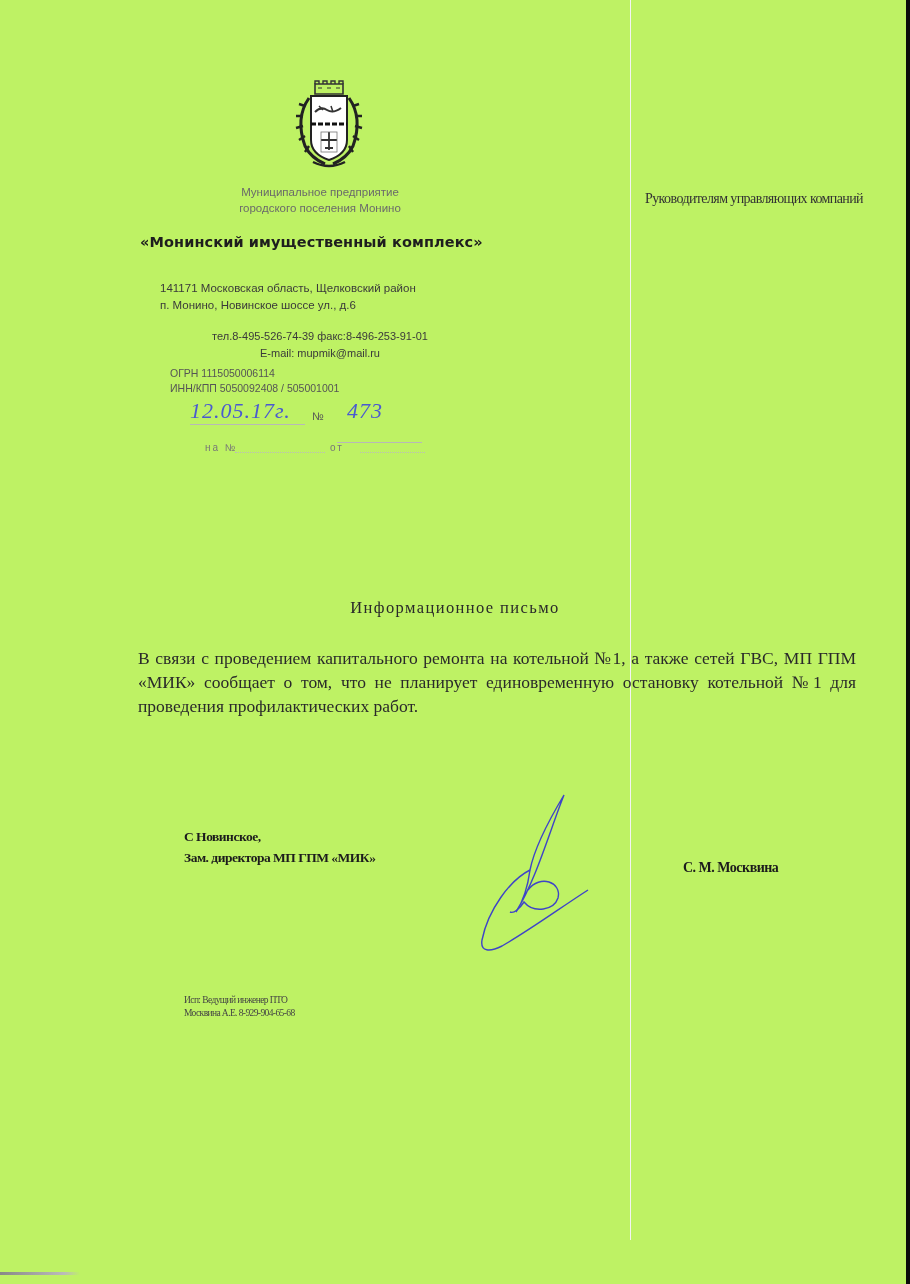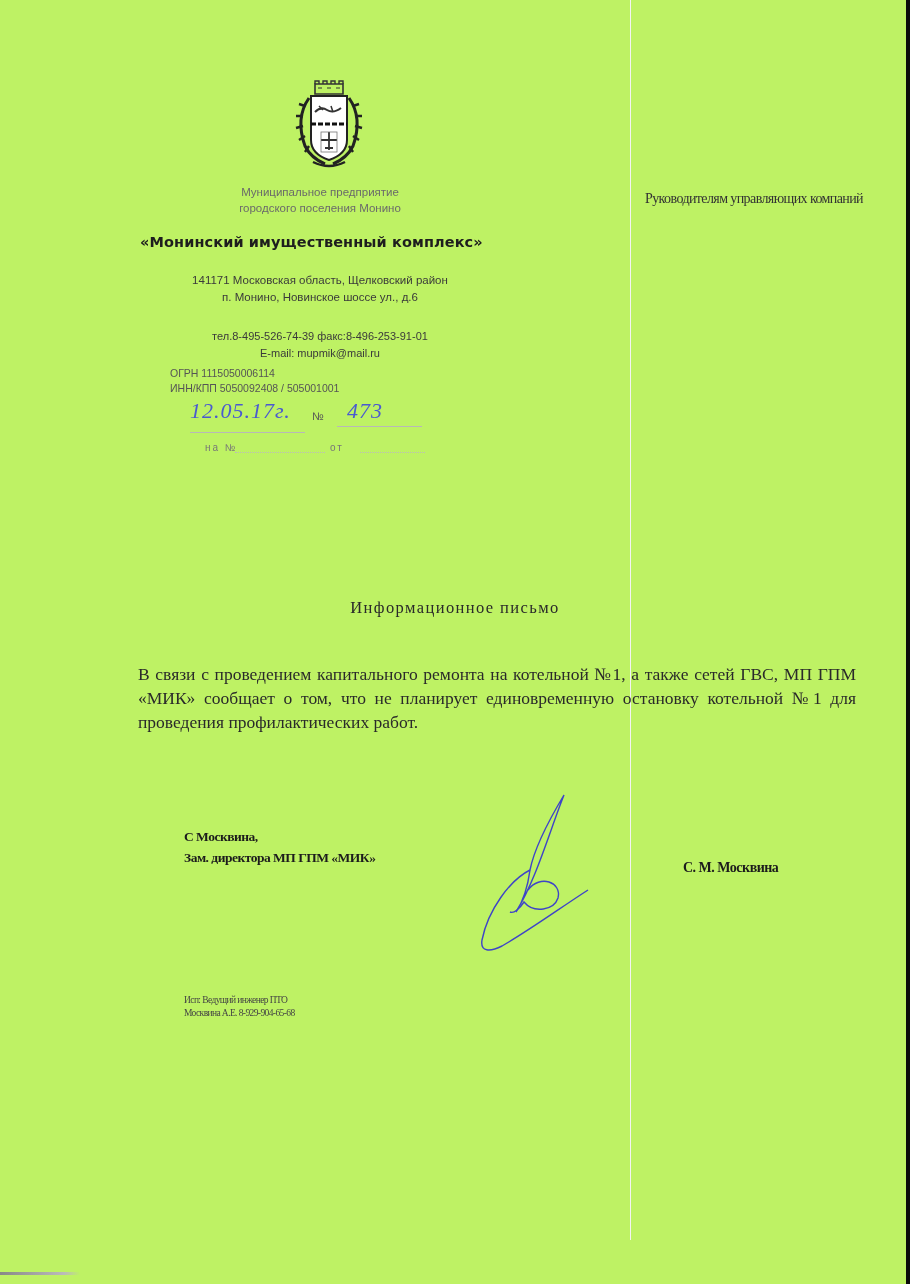--- a/index.html
+++ b/index.html
@@ -61,23 +61,23 @@
       left: 140px; top: 234px;
       width: 360px;
       font-family: "DejaVu Sans", sans-serif;
       font-weight: bold;
       font-size: 14.5px;
       color: #1e1e1e;
       letter-spacing: 0.1px;
     }
     .address {
       position: absolute;
-      left: 160px; top: 272px;
+      left: 160px; top: 280px;
       width: 320px;
-      text-align: center;
+      text-align: left;
       font-family: "Liberation Sans", sans-serif;
       font-size: 11.5px;
       line-height: 17px;
       color: #3a3a3a;
     }
     .contacts {
       position: absolute;
       left: 170px; top: 328px;
       width: 300px;
       text-align: center;
@@ -106,36 +106,36 @@
       font-style: italic;
       color: #4a5ad0;
       font-size: 22px;
       letter-spacing: 1px;
     }
     .date-value {
       position: absolute;
       left: 0; top: 0;
       width: 115px;
       border-bottom: 1px solid #b8b8b8;
-      padding-bottom: 8px;
+      padding-bottom: 0;
     }
     .no-label {
       position: absolute;
       left: 122px; top: 12px;
       font-family: "Liberation Sans", sans-serif;
       font-size: 11px;
       color: #555;
     }
     .no-value {
       position: absolute;
       left: 147px; top: 0;
       width: 75px;
       border-bottom: 1px solid #b8b8b8;
       padding-left: 10px;
-      padding-bottom: 2px;
+      padding-bottom: 18px;
     }
     .ref-row {
       position: absolute;
       left: 205px; top: 442px;
       width: 225px; height: 16px;
       font-family: "Liberation Sans", sans-serif;
       font-size: 10px;
       color: #777;
     }
     .ref-row .ref-no-label { position: absolute; left: 0; top: 0; letter-spacing: 2px; }
@@ -169,21 +169,20 @@
     .body-text {
       position: absolute;
       left: 138px; top: 646px;
       width: 718px;
       font-family: "Liberation Serif", serif;
       font-size: 17.5px;
       line-height: 24px;
       text-align: justify;
       text-align-last: left;
       color: #2a2a2a;
-      margin-top: 16px;
     }
 
     
     .closing {
       position: absolute;
       left: 184px; top: 826px;
       font-family: "Liberation Serif", serif;
       font-weight: bold;
       font-size: 13.5px;
       line-height: 21px;
@@ -282,21 +281,21 @@
     <span class="ref-from-blank"></span>
   </div>
 
   <div class="recipient">Руководителям управляющих компаний</div>
 
   <div class="doc-title">Информационное письмо</div>
 
   <div class="body-text">В связи с проведением капитального ремонта на котельной №1, а также сетей ГВС, МП ГПМ «МИК» сообщает о том, что не планирует единовременную остановку котельной №1 для проведения профилактических работ.</div>
 
   <div class="closing">
-    <div>С Москвина,</div>
+    <div>С Новинское,</div>
     <div>Зам. директора  МП ГПМ «МИК»</div>
   </div>
 
   <svg class="signature" viewBox="0 0 140 165">
     <path d="M94 5 C 80 40, 66 90, 46 122 C 54 110, 58 95, 60 80 C 64 60, 76 35, 94 5" fill="none" stroke="#3e44c8" stroke-width="1.4"></path>
     <path d="M60 80 C 40 90, 18 120, 12 150 C 10 162, 20 162, 32 156 C 60 140, 90 118, 118 100" fill="none" stroke="#3e44c8" stroke-width="1.4"></path>
     <path d="M58 100 C 70 84, 92 92, 88 108 C 84 120, 64 124, 54 112 C 50 118, 44 124, 40 122" fill="none" stroke="#3e44c8" stroke-width="1.4"></path>
   </svg>
 
   <div class="signer">С. М. Москвина</div>

